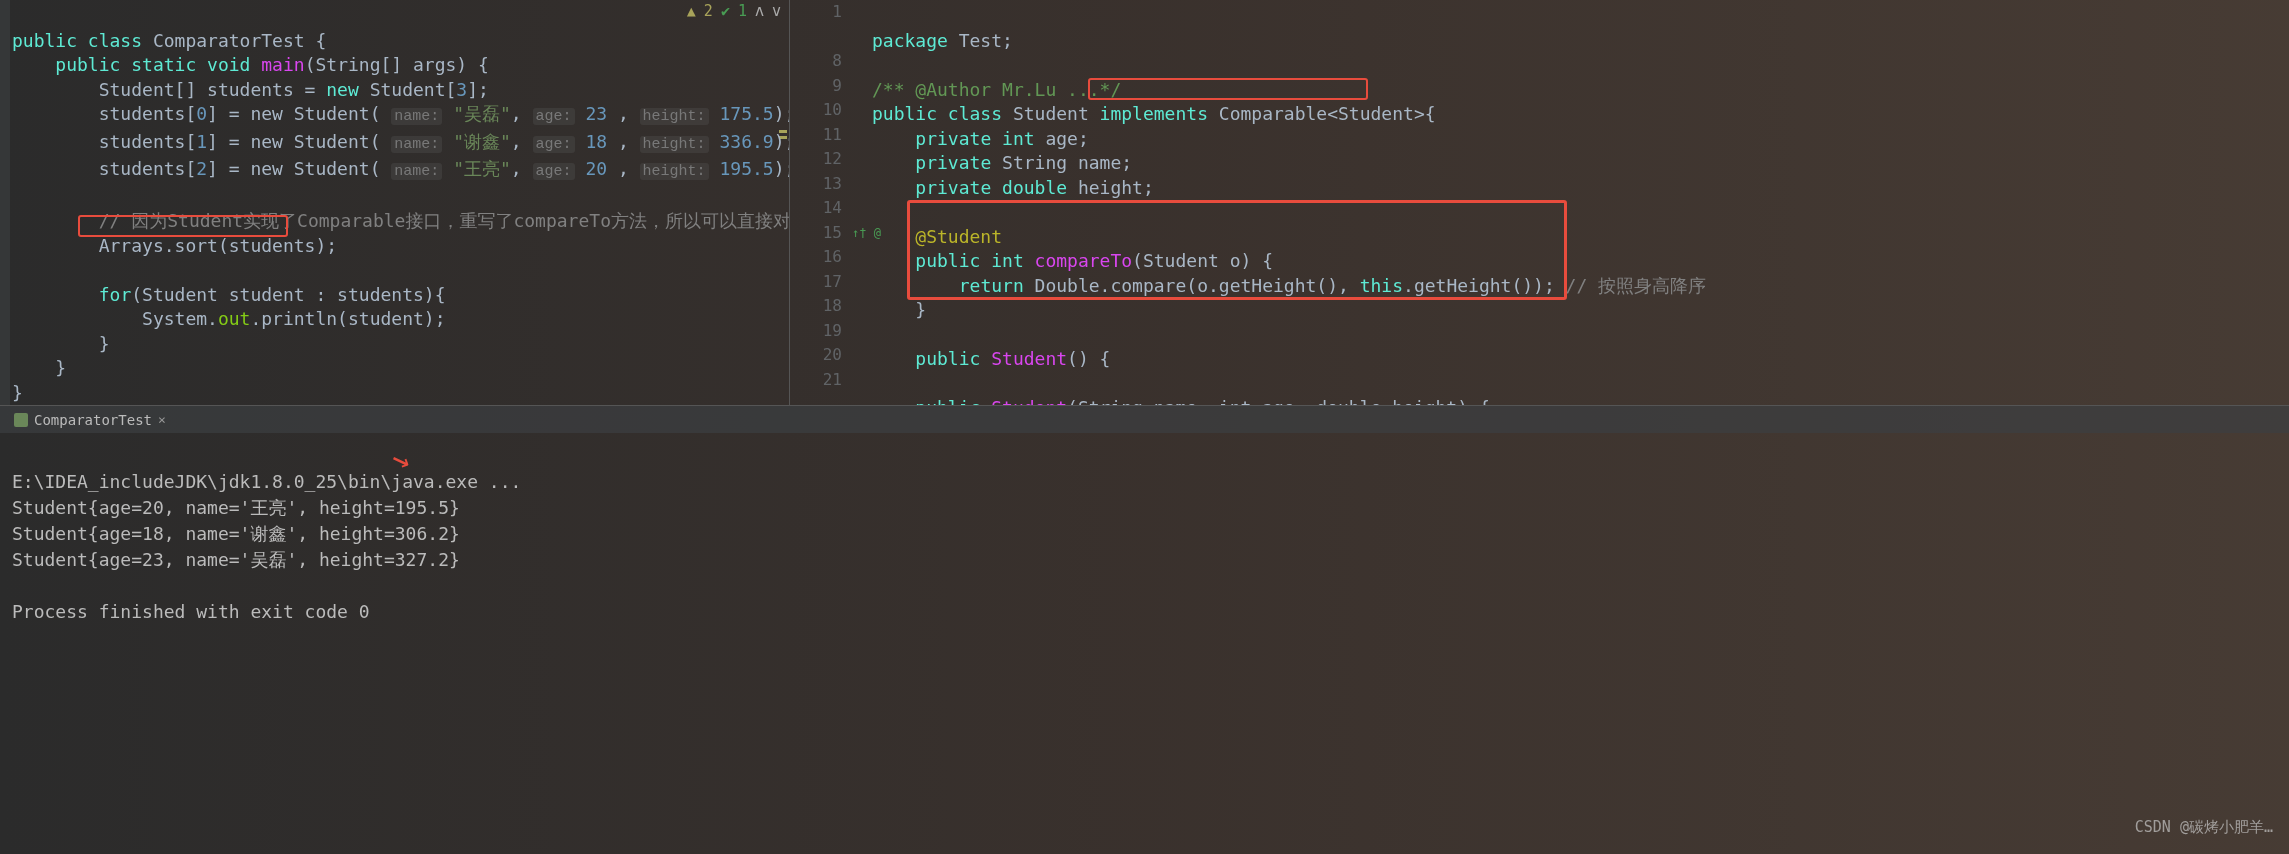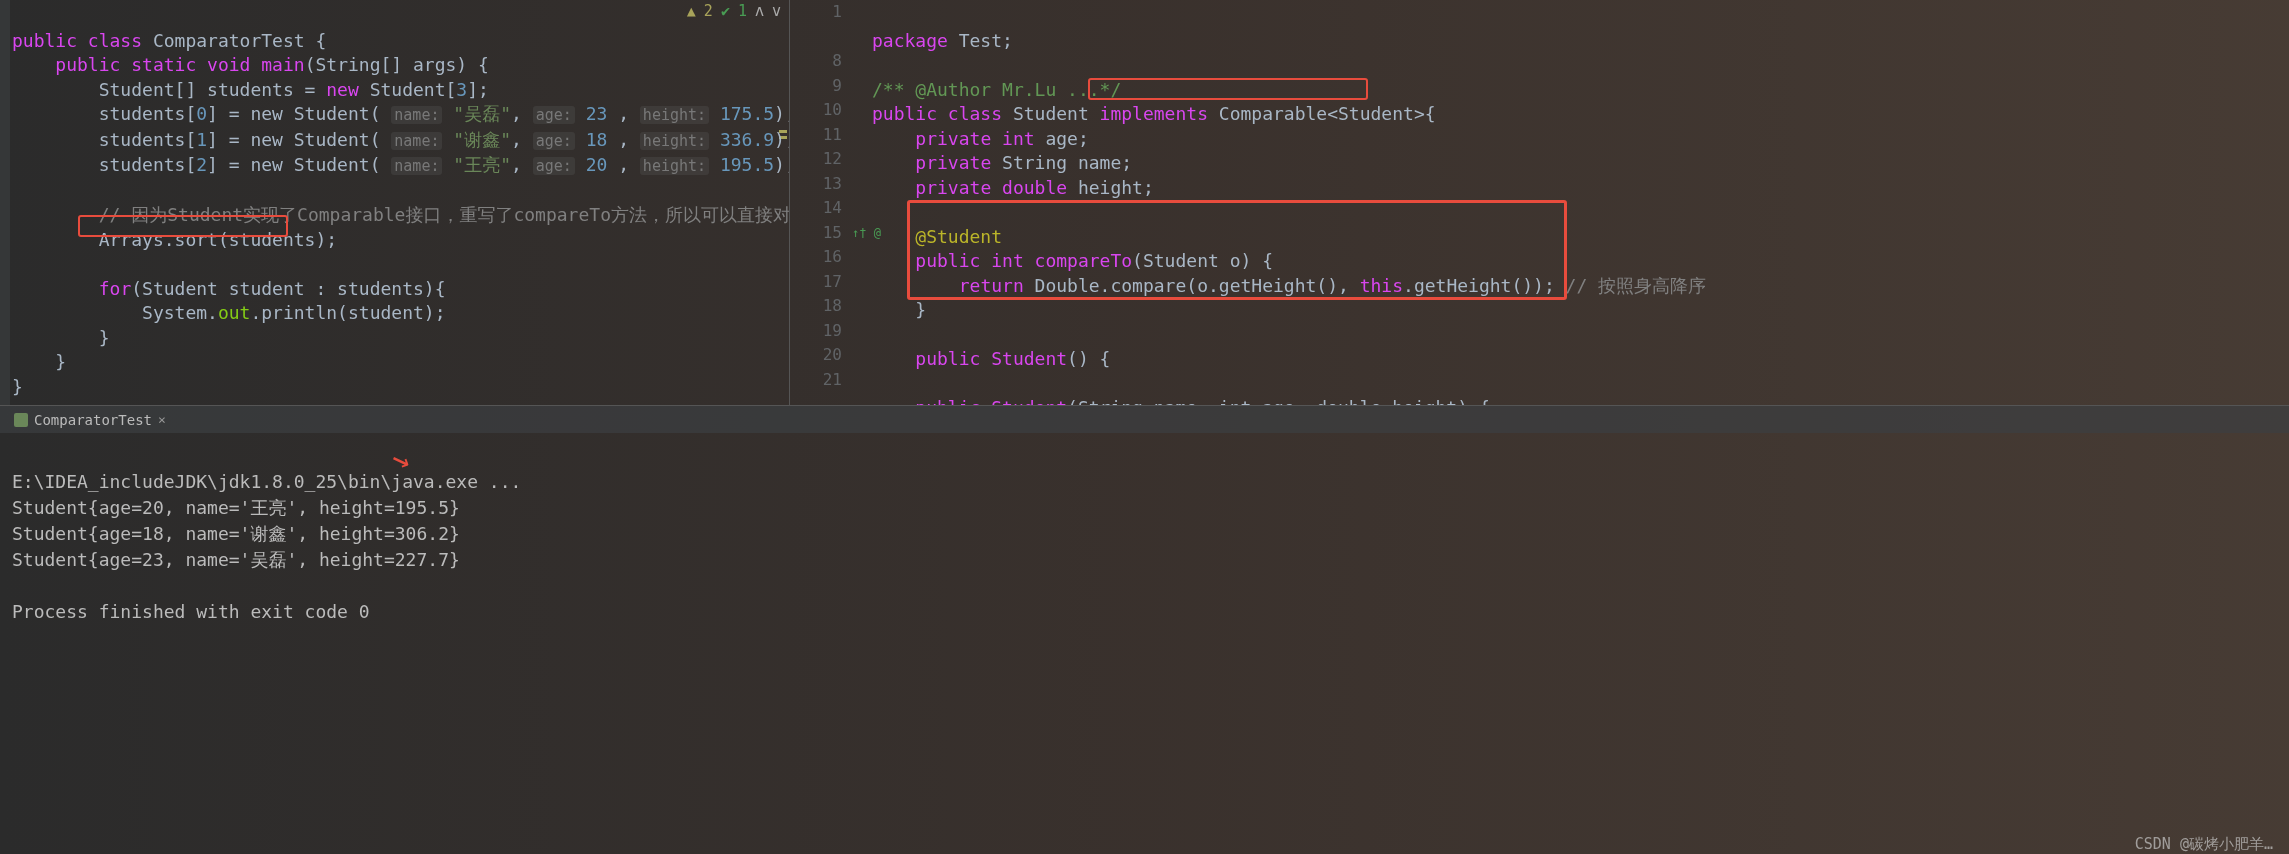--- a/index.html
+++ b/index.html
@@ -72,28 +72,28 @@
     .pass-badge { color: #499c54; }
     .code-area {
       position: absolute;
       left: 12px;
       top: 4px;
       right: 0;
       line-height: 24.5px;
       white-space: pre;
     }
     .code-area-right { left: 82px; }
-    .kw { color: #d946ef; }
+    .kw { color: #5eead4; }
     .str { color: #6a8759; }
     .num { color: #6897bb; }
     .com { color: #808080; }
     .com-doc { color: #629755; }
     .ann { color: #bbb529; }
     .fn-italic { }
-    .param-hint { color: #787878; font-size: 15px; background: rgba(90,90,90,0.3); padding: 0 3px; border-radius: 3px; }
+    .param-hint { color: #787878; font-size: 15px; background: rgba(90,90,90,0.3); padding: 0 3px; border-radius: 3px; font-family: Liberation Mono, monospace; }
     .cls { color: #a9b7c6; }
     .method { color: #d946ef; }
     .highlight-box {
       position: absolute;
       border: 2px solid #e84c3d;
       border-radius: 3px;
       pointer-events: none;
     }
     .box1 { left: 78px; top: 215px; width: 210px; height: 22px; }
     .box2 { left: 1088px; top: 78px; width: 280px; height: 22px; }
@@ -125,21 +125,21 @@
     .console-output {
       flex: 1;
       padding: 10px 12px;
       font-size: 18px;
       line-height: 26px;
       color: #bbbbbb;
       white-space: pre;
     }
     .watermark {
       position: absolute;
-      bottom: 0;
+      bottom: 17px;
       right: 16px;
       font-size: 15px;
       color: rgba(200,200,200,0.7);
       z-index: 5;
     }
     .arrow {
       position: absolute;
       left: 390px;
       top: 440px;
       color: #e84c3d;
@@ -254,21 +254,21 @@
       <span class="console-tab-icon"></span>
       <span>ComparatorTest</span>
       <span class="close-x">×</span>
     </div>
   </div>
 
   <div class="console-output">
 <span>E:\IDEA_includeJDK\jdk1.8.0_25\bin\java.exe ...</span>
 <span>Student{age=20, name='王亮', height=195.5}</span>
 <span>Student{age=18, name='谢鑫', height=306.2}</span>
-<span>Student{age=23, name='吴磊', height=227.7}</span>
+<span>Student{age=23, name='吴磊', height=327.2}</span>
 
 <span>Process finished with exit code 0</span>
   </div>
 
 </div>
 
 <div class="arrow">↘</div>
 <div class="watermark">CSDN @碳烤小肥羊…</div>
 
 </body></html>

